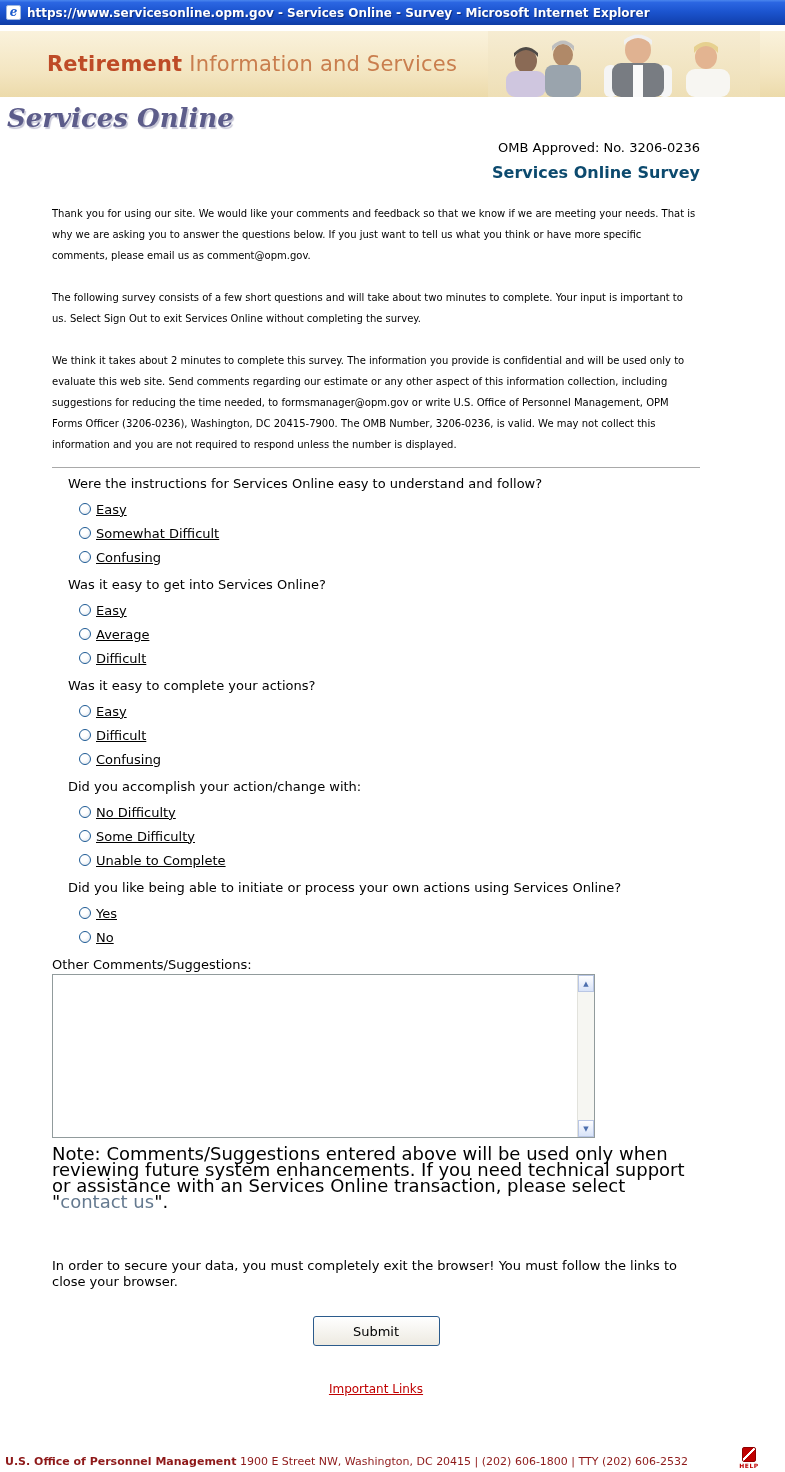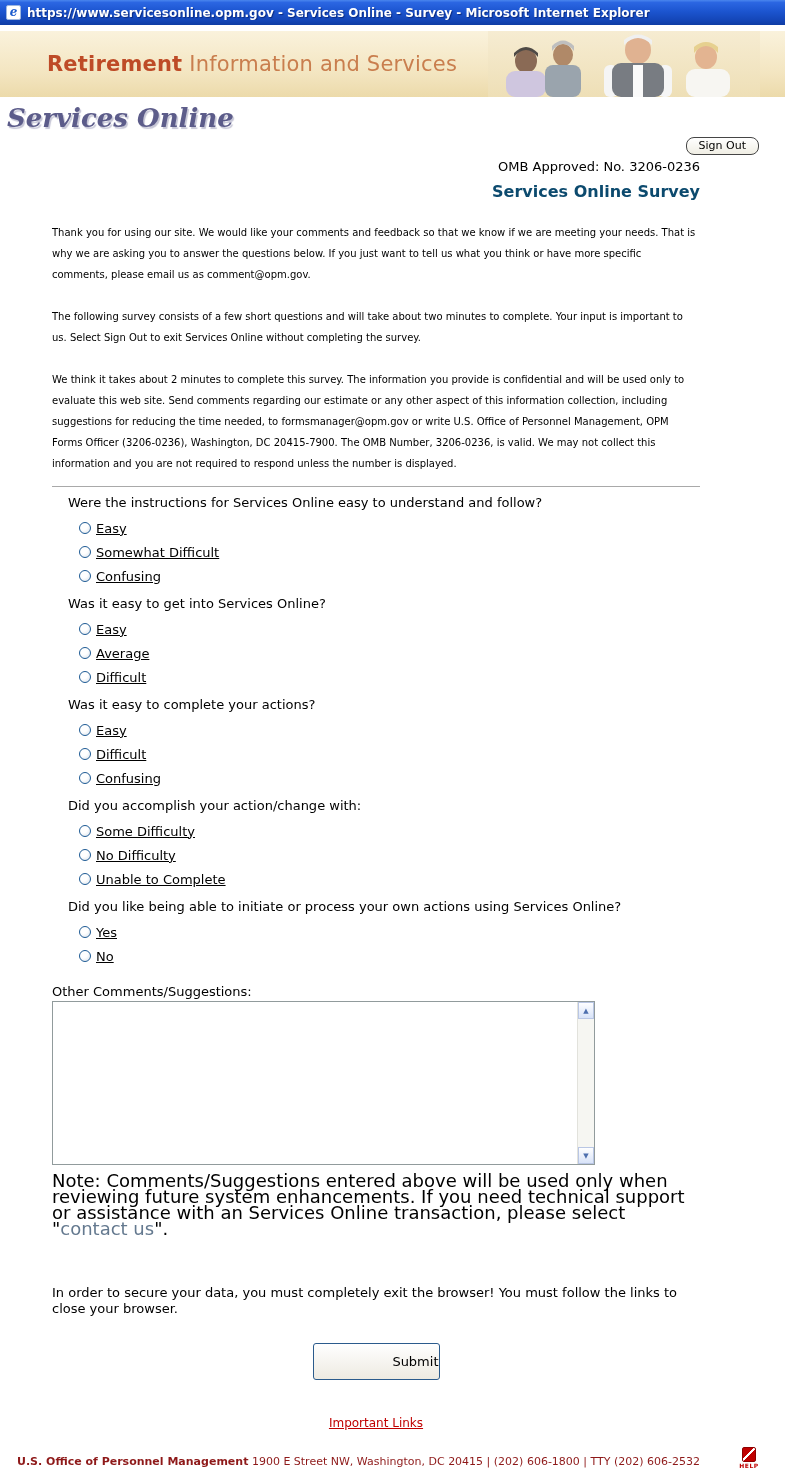--- a/index.html
+++ b/index.html
@@ -37,41 +37,41 @@
   .para { font-size:10px; line-height:21px; margin-top:21px; }
   .para a { color:#000; cursor:pointer; }
 
   hr.sep { border:none; border-top:1px solid #A9A9A9; margin-top:12px; margin-bottom:6px; }
 
   .question { font-size:13px; margin:8px 0 6px 16px; }
   .opt { display:flex; align-items:center; margin-left:27px; height:24px; font-size:13px; cursor:pointer;text-decoration:underline; }
   .radio { appearance:none; -webkit-appearance:none; width:12px; height:12px; border-radius:50%; border:1px solid #1D5A94;
            background:radial-gradient(circle at 35% 30%, #FFFFFF 40%, #D7E0EA); margin:0 5px 0 0; cursor:pointer; flex:0 0 auto; }
 
-  .comments-label { font-size:13px; margin-top:16px; }
+  .comments-label { font-size:13px; margin-top:8px; }
   .textarea-wrap { margin-top:2px; width:543px; height:164px; border:1px solid #919B9C; display:flex; background:#fff; }
   .textarea-wrap textarea { flex:1; border:none; resize:none; outline:none; font:13px "DejaVu Sans","Liberation Sans",sans-serif; padding:2px 4px; }
   .vscroll { width:17px; display:flex; flex-direction:column; background:#F6F6F2; border-left:1px solid #E2E2DC; }
   .scroll-btn { height:17px; background:linear-gradient(#FEFEFF,#D8E3F8); border:1px solid #B9C6E4; color:#4D6FAE;
                 font-size:7px; display:flex; align-items:center; justify-content:center; cursor:pointer; }
   .scroll-track { flex:1; }
 
   .note { font-size:18px; line-height:16px; margin-top:8px; }
   .note a { color:#64798F; cursor:pointer; }
 
   .security { font-size:13px; line-height:16px; margin-top:48px; }
 
   .submit-row { text-align:center; margin-top:26px; }
-  .submit-btn { width:127px; height:37px; font:13px "DejaVu Sans","Liberation Sans",sans-serif; border:1px solid #2B5B8C;
-                border-radius:3px; background:linear-gradient(#FFFFFF,#EDEAE1); cursor:pointer;text-align:right; }
+  .submit-btn { width:127px; height:30px; font:13px "DejaVu Sans","Liberation Sans",sans-serif; border:1px solid #2B5B8C;
+                border-radius:3px; background:linear-gradient(#FFFFFF,#EDEAE1); cursor:pointer; }
 
   .links-row { text-align:center; margin-top:32px; }
   .important-link { color:#C00000; font-size:12px; cursor:pointer;text-decoration:underline; }
 
-  .footer { position:absolute; left:12px; right:0; bottom:4px; padding-left:5px; font-size:11px; color:#8E1919; white-space:nowrap; }
+  .footer { position:absolute; left:0; right:0; bottom:4px; padding-left:5px; font-size:11px; color:#8E1919; white-space:nowrap; }
   .footer .org { font-weight:bold; }
 
   .help { position:absolute; right:26px; bottom:3px; width:20px; text-align:center; cursor:pointer; }
   .help-box { width:14px; height:15px; margin:0 auto; border-radius:2px;
               background:linear-gradient(135deg,#C00000 42%,#FFFFFF 42%,#FFFFFF 56%,#C00000 56%); border:1px solid #8E0000; }
   .help-label { font-size:6px; color:#C00000; font-weight:bold; letter-spacing:0.5px; }
 </style>
 </head>
 <body>
 
@@ -112,23 +112,20 @@
       <rect x="145" y="34" width="10" height="32" fill="#FAFAFA"></rect>
 
       <ellipse cx="218" cy="26" rx="11" ry="12" fill="#E3B491"></ellipse>
       <path d="M206 22 Q218 8 230 22 L230 16 Q218 6 206 16 Z" fill="#E6D08F"></path>
       <rect x="198" y="38" width="44" height="28" rx="9" fill="#F7F6F2"></rect>
     </svg>
   </div>
 
   <div class="logo">Services Online</div>
 
-  <div class="signout-row">
-    <button class="signout-btn">Sign Out</button>
-  </div>
 
   <div class="content">
 
     <div class="omb">OMB Approved: No. 3206-0236</div>
 
     <div class="page-title">Services Online Survey</div>
 
     <p class="para"><span>Thank you for using our site.  We would like your comments and feedback so that we know if we are meeting your needs.  That is why we are asking you to answer the questions below.  If you just want to tell us what you think or have more specific comments, please email us as </span><a>comment@opm.gov</a><span>.</span></p>
 
     <p class="para">The following survey consists of a few short questions and will take about two minutes to complete. Your input is important to us. Select Sign Out to exit Services Online without completing the survey.</p>
@@ -175,25 +172,25 @@
         <span>Difficult</span>
       </label>
     <label class="opt">
         <input type="radio" name="q2" class="radio" style="">
         <span>Confusing</span>
       </label>
 
     <div class="question">Did you accomplish your action/change with:</div>
     <label class="opt">
         <input type="radio" name="q3" class="radio" style="">
+        <span>No Difficulty</span>
+      </label>
+    <label class="opt">
+        <input type="radio" name="q3" class="radio" style="">
         <span>Some Difficulty</span>
-      </label>
-    <label class="opt">
-        <input type="radio" name="q3" class="radio" style="">
-        <span>No Difficulty</span>
       </label>
     <label class="opt">
         <input type="radio" name="q3" class="radio" style="">
         <span>Unable to Complete</span>
       </label>
 
     <div class="question">Did you like being able to initiate or process your own actions using Services Online?</div>
     <label class="opt">
         <input type="radio" name="q4" class="radio" style="">
         <span>Yes</span>

